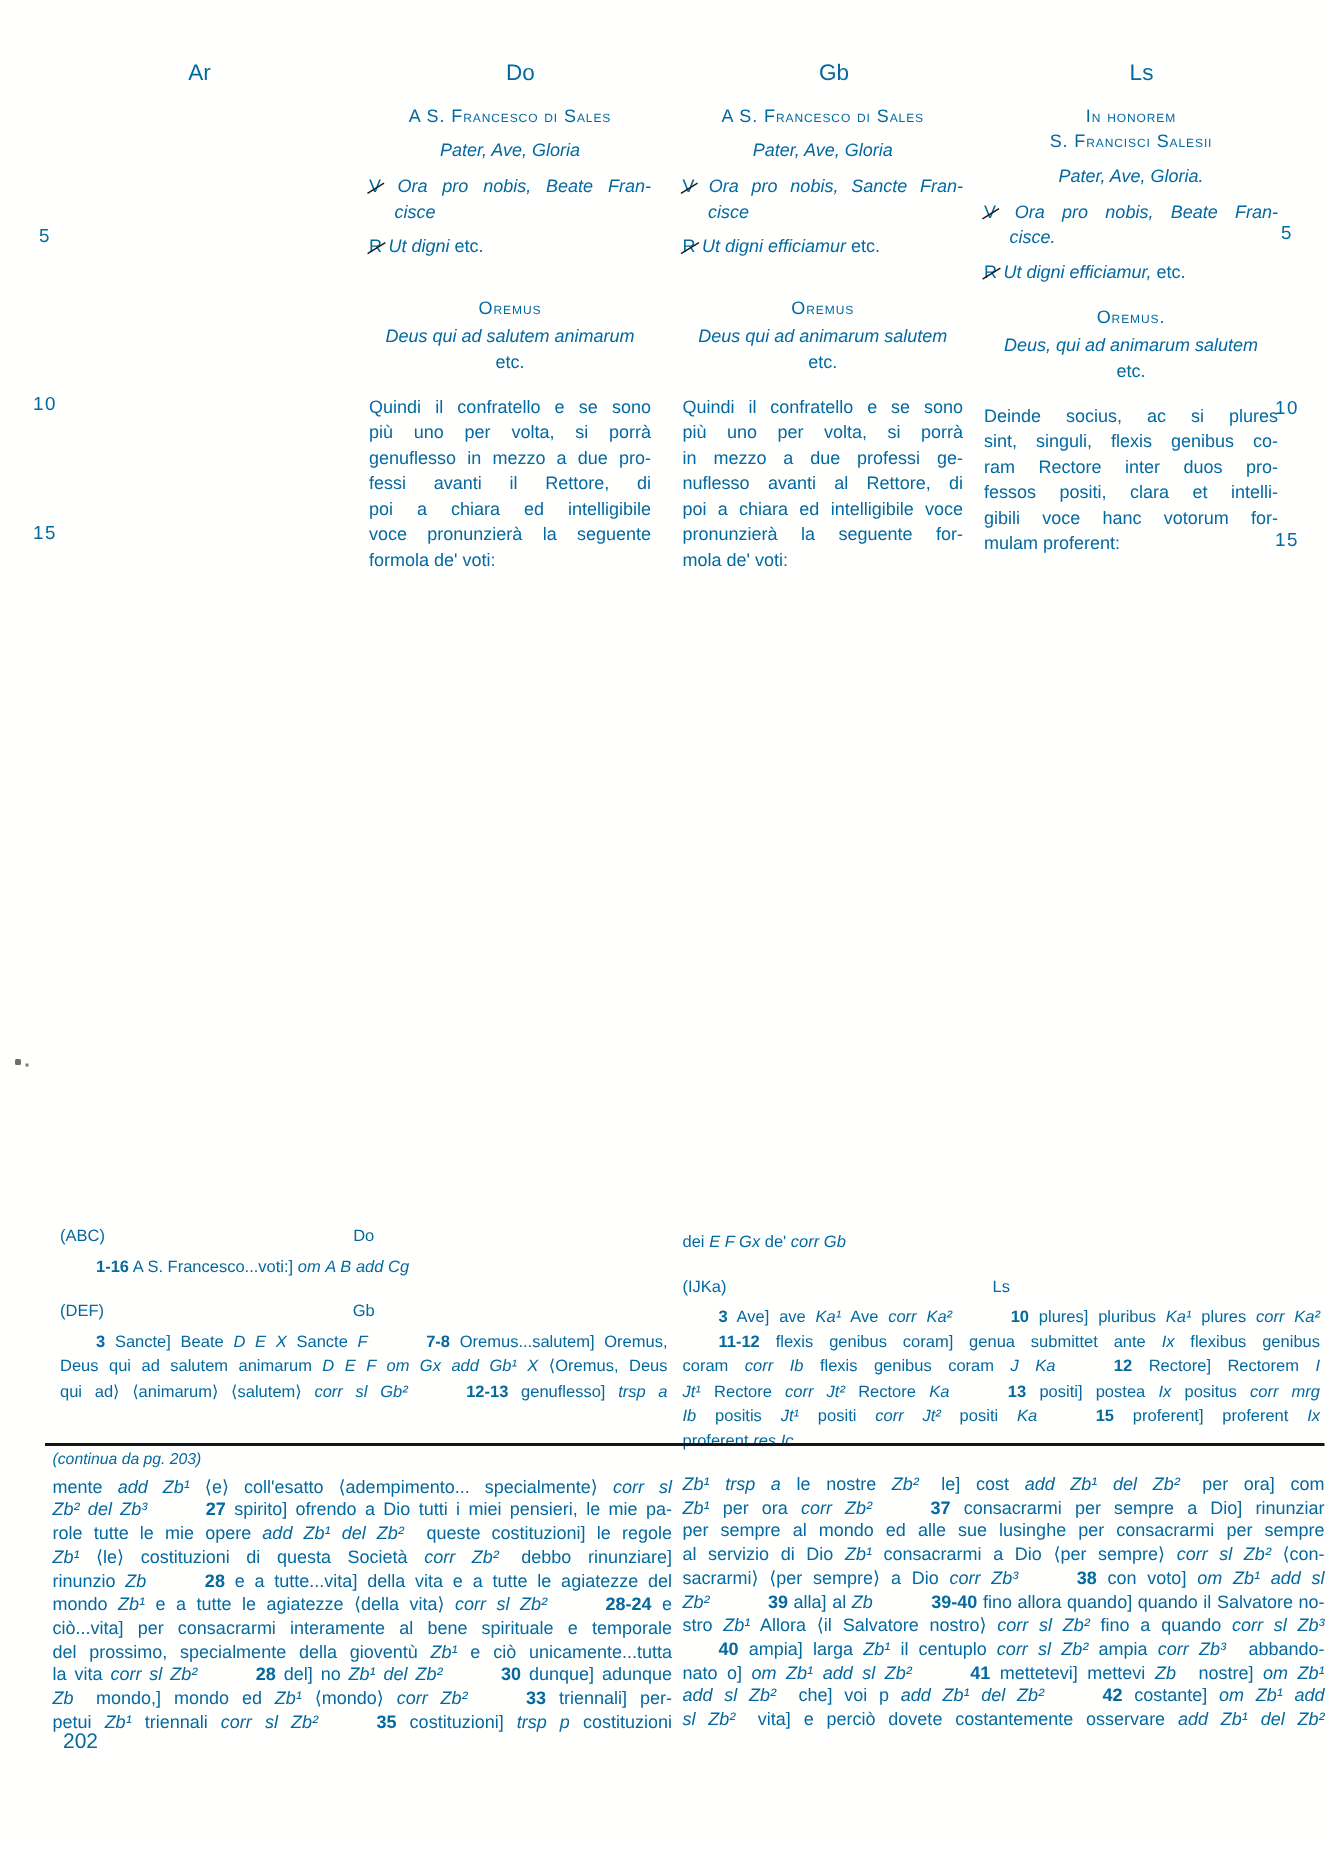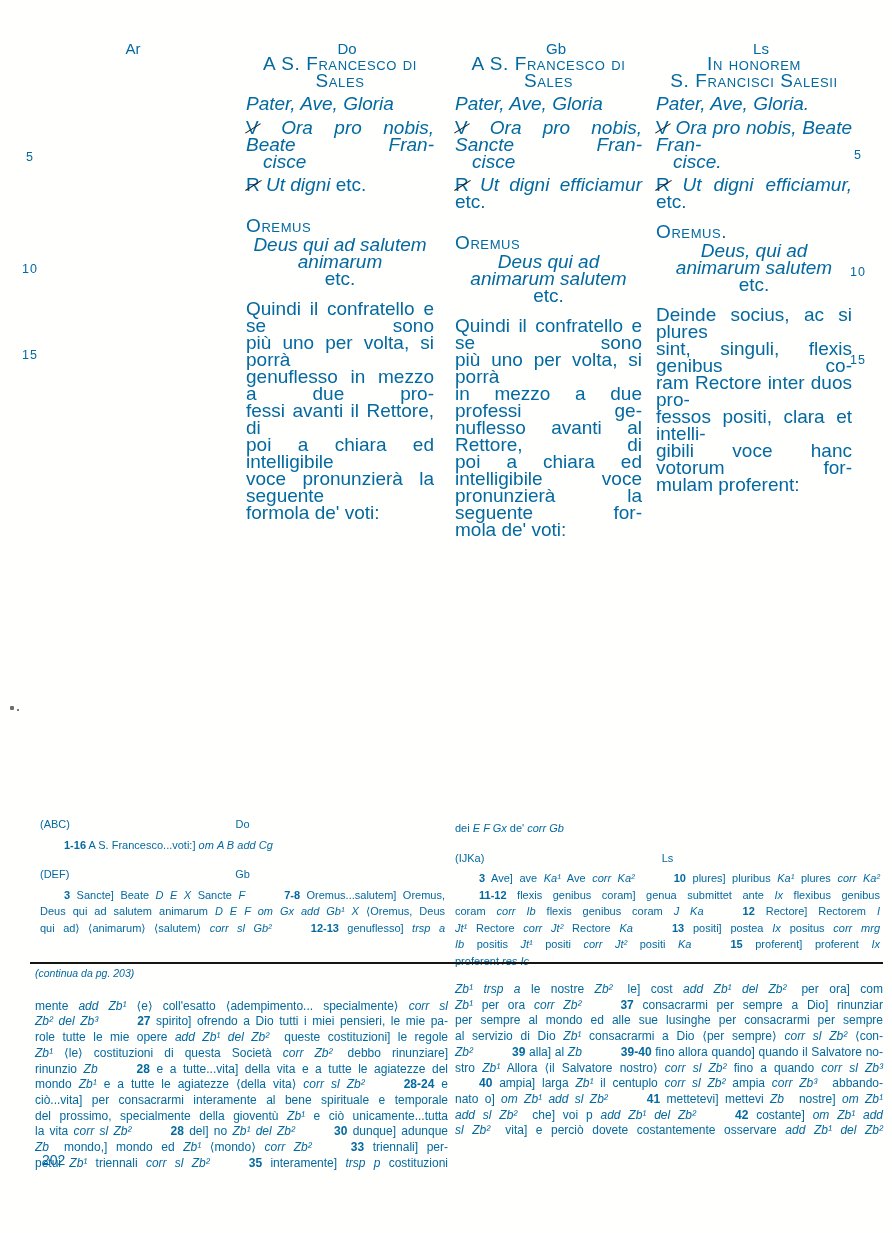--- a/index.html
+++ b/index.html
@@ -10,37 +10,37 @@
     overflow:hidden;
   }
   
   .colhead{position:absolute;top:40px;width:44px;text-align:center;font-size:15px;}
   #head-ar{left:111px;} #head-do{left:325px;} #head-gb{left:534px;} #head-ls{left:739px;}
 
   
   .mnum{position:absolute;font-size:12.5px;letter-spacing:1px;}
 
   
-  .maincol{position:absolute;top:55px;font-size:19px;line-height:17px;}
+  .maincol{position:absolute;top:69px;font-size:12px;line-height:17px;}
   #col-do{left:246px;width:188px;}
   #col-gb{left:455px;width:187px;}
   #col-ls{left:656px;width:196px;}
 
   .ln{text-align:justify;text-align-last:justify;}
   .ln.last{text-align-last:left;}
   .center .ln{text-align:center;text-align-last:center;}
 
   .col-title .ln, .oremus{font-variant:small-caps;letter-spacing:0.6px;}
   .col-title{text-align:center;}
-  .subtitle{font-style:italic;margin-top:6px;}
+  .subtitle{font-style:italic;text-align:center;margin-top:6px;}
   .vblock{margin-top:7px;}
   .vblock .ln{padding-left:17px;}
   .vblock .ln:first-child{padding-left:0;}
   .rblock{margin-top:6px;}
-  .oremus{margin-top:24px;}
+  .oremus{text-align:center;margin-top:24px;}
   .ls-col .oremus{margin-top:13px;}
   .prayer{margin-top:2px;}
   .rubric{margin-top:13px;}
 
   .b{font-weight:bold;margin-left:24px;}
   .i{font-style:italic;}
   .gap{display:inline-block;width:15px;}
 
   
   .vr{display:inline-block;position:relative;font-style:normal;padding-right:1px;}
@@ -58,21 +58,21 @@
   .app-header.second{margin-top:13px;}
   .app-lines{margin-top:4px;}
 
   
   .rule{position:absolute;left:30px;top:962px;width:853px;height:2px;background:#151515;}
 
   
   .fncol{position:absolute;font-size:12px;line-height:15.7px;}
   #fn-left{left:35px;top:966px;width:413px;}
   #fn-right{left:455px;top:982px;width:428px;}
-  .contnote{font-size:10.5px;font-style:italic;margin-bottom:17px;text-align:left;}
+  .contnote{font-size:10.5px;font-style:italic;margin-bottom:2px;text-align:left;}
   #fn-left .fn-lines{margin-top:1px;}
 
   .pagenum{position:absolute;left:42px;top:1152px;font-size:14px;}
 
   .artifact{
     position:absolute;left:10px;top:706px;width:4px;height:4px;background:#4a4a4a;
     box-shadow:6px 2px 0 -1px #5a5a5a, 12px -3px 0 -2px #8a8a8a, 3px 6px 0 -2px #9a9a9a;
     border-radius:1px;opacity:0.8;
   }
 </style>
@@ -222,29 +222,30 @@
         <div class="ln"><span>mente </span><span class="i">add Zb¹</span><span> ⟨e⟩ coll'esatto ⟨adempimento... specialmente⟩ </span><span class="i">corr sl</span></div>
         <div class="ln"><span class="i">Zb² del Zb³</span><span class="gap"></span><span class="b">27</span><span> spirito] ofrendo a Dio tutti i miei pensieri, le mie pa-</span></div>
         <div class="ln"><span>role tutte le mie opere </span><span class="i">add Zb¹ del Zb²</span><span class="gap"></span><span>queste costituzioni] le regole</span></div>
         <div class="ln"><span class="i">Zb¹</span><span> ⟨le⟩ costituzioni di questa Società </span><span class="i">corr Zb²</span><span class="gap"></span><span>debbo rinunziare]</span></div>
         <div class="ln"><span>rinunzio </span><span class="i">Zb</span><span class="gap"></span><span class="b">28</span><span> e a tutte...vita] della vita e a tutte le agiatezze del</span></div>
         <div class="ln"><span>mondo </span><span class="i">Zb¹</span><span> e a tutte le agiatezze ⟨della vita⟩ </span><span class="i">corr sl Zb²</span><span class="gap"></span><span class="b">28-24</span><span> e</span></div>
         <div class="ln"><span>ciò...vita] per consacrarmi interamente al bene spirituale e temporale</span></div>
         <div class="ln"><span>del prossimo, specialmente della gioventù </span><span class="i">Zb¹</span><span> e ciò unicamente...tutta</span></div>
         <div class="ln"><span>la vita </span><span class="i">corr sl Zb²</span><span class="gap"></span><span class="b">28</span><span> del] no </span><span class="i">Zb¹ del Zb²</span><span class="gap"></span><span class="b">30</span><span> dunque] adunque</span></div>
         <div class="ln"><span class="i">Zb</span><span class="gap"></span><span>mondo,] mondo ed </span><span class="i">Zb¹</span><span> ⟨mondo⟩ </span><span class="i">corr Zb²</span><span class="gap"></span><span class="b">33</span><span> triennali] per-</span></div>
-        <div class="ln"><span>petui </span><span class="i">Zb¹</span><span> triennali </span><span class="i">corr sl Zb²</span><span class="gap"></span><span class="b">35</span><span> interamente] </span><span class="i">trsp p</span><span> costituzioni</span></div>
+        <div class="ln"><span>petui </span><span class="i">Zb¹</span><span> triennali </span><span class="i">corr sl Zb²</span><span class="gap"></span><span class="b">35</span><span> costituzioni] </span><span class="i">trsp p</span><span> costituzioni</span></div>
       </div>
   </div>
   <div class="fncol" id="fn-right">
     <div class="fn-lines">
         <div class="ln"><span class="i">Zb¹ trsp a</span><span> le nostre </span><span class="i">Zb²</span><span class="gap"></span><span>le] cost </span><span class="i">add Zb¹ del Zb²</span><span class="gap"></span><span>per ora] com</span></div>
         <div class="ln"><span class="i">Zb¹</span><span> per ora </span><span class="i">corr Zb²</span><span class="gap"></span><span class="b">37</span><span> consacrarmi per sempre a Dio] rinunziar</span></div>
         <div class="ln"><span>per sempre al mondo ed alle sue lusinghe per consacrarmi per sempre</span></div>
         <div class="ln"><span>al servizio di Dio </span><span class="i">Zb¹</span><span> consacrarmi a Dio ⟨per sempre⟩ </span><span class="i">corr sl Zb²</span><span> ⟨con-</span></div>
+        <div class="ln"><span>sacrarmi⟩ ⟨per sempre⟩ a Dio </span><span class="i">corr Zb³</span><span class="gap"></span><span class="b">38</span><span> con voto] </span><span class="i">om Zb¹ add sl</span></div>
         <div class="ln"><span class="i">Zb²</span><span class="gap"></span><span class="b">39</span><span> alla] al </span><span class="i">Zb</span><span class="gap"></span><span class="b">39-40</span><span> fino allora quando] quando il Salvatore no-</span></div>
         <div class="ln"><span>stro </span><span class="i">Zb¹</span><span> Allora ⟨il Salvatore nostro⟩ </span><span class="i">corr sl Zb²</span><span> fino a quando </span><span class="i">corr sl Zb³</span></div>
         <div class="ln"><span class="b">40</span><span> ampia] larga </span><span class="i">Zb¹</span><span> il centuplo </span><span class="i">corr sl Zb²</span><span> ampia </span><span class="i">corr Zb³</span><span class="gap"></span><span>abbando-</span></div>
         <div class="ln"><span>nato o] </span><span class="i">om Zb¹ add sl Zb²</span><span class="gap"></span><span class="b">41</span><span> mettetevi] mettevi </span><span class="i">Zb</span><span class="gap"></span><span>nostre] </span><span class="i">om Zb¹</span></div>
         <div class="ln"><span class="i">add sl Zb²</span><span class="gap"></span><span>che] voi p </span><span class="i">add Zb¹ del Zb²</span><span class="gap"></span><span class="b">42</span><span> costante] </span><span class="i">om Zb¹ add</span></div>
         <div class="ln"><span class="i">sl Zb²</span><span class="gap"></span><span>vita] e perciò dovete costantemente osservare </span><span class="i">add Zb¹ del Zb²</span></div>
       </div>
   </div>
 
   <div class="pagenum">202</div>

